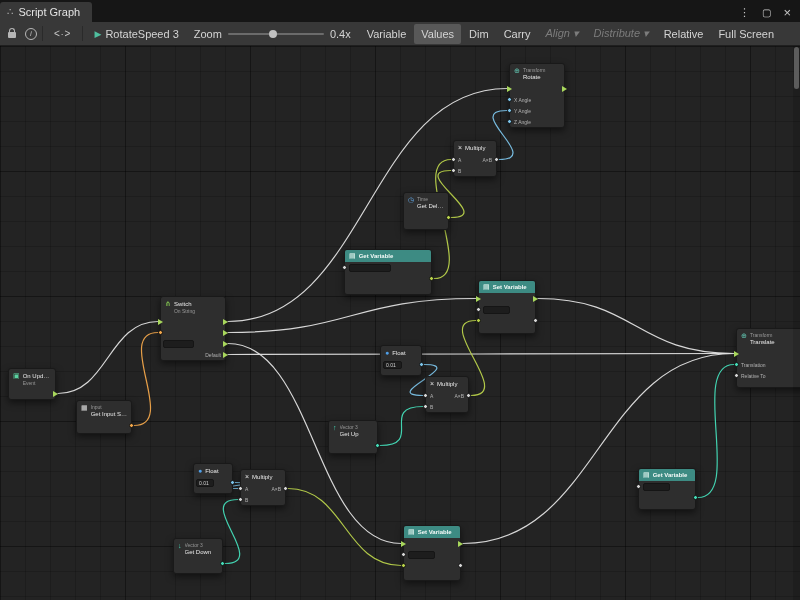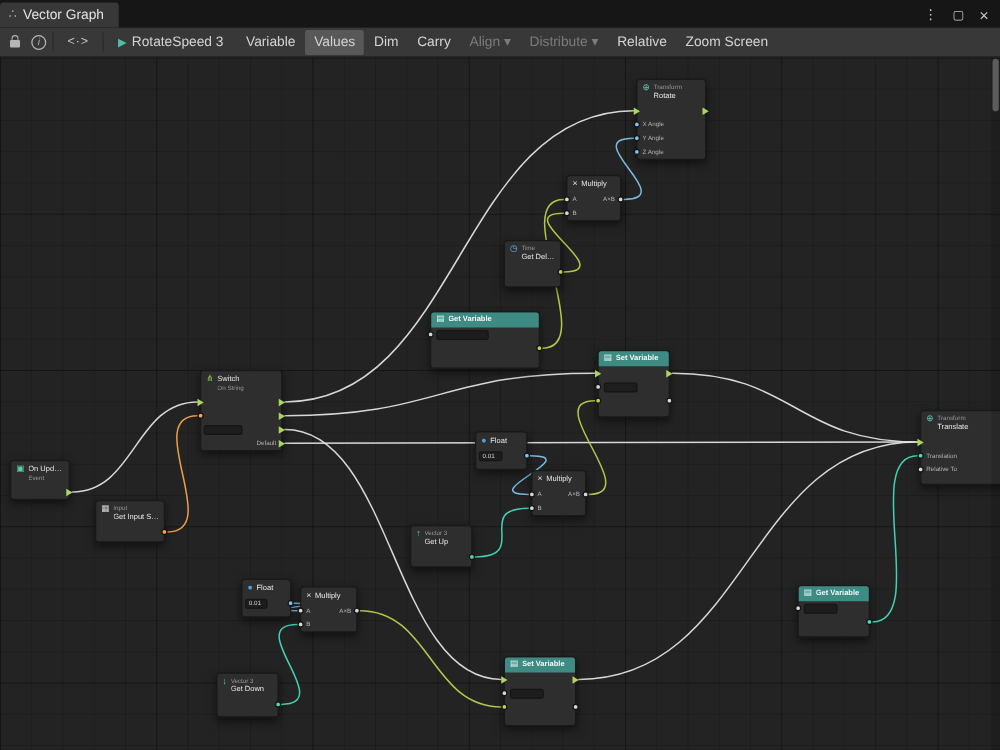--- a/index.html
+++ b/index.html
@@ -27,21 +27,21 @@
   .info { width:12px; height:12px; border:1px solid #b6b6b6; border-radius:50%; font-size:8px;
           line-height:10px; text-align:center; color:#b6b6b6; flex:none; font-style:italic; }
   .code-ic { font-size:10px; color:#c9c9c9; padding:0 6px; letter-spacing:1px; }
   .ref { display:flex; align-items:center; gap:4px; padding:0 6px; }
   .ref-icon { color:#4fbf9f; font-size:9px; }
   .zoom-wrap { display:flex; align-items:center; gap:6px; padding:0 4px; }
   .slider { position:relative; width:96px; height:2px; background:#6b6b6b; border-radius:1px; }
   .slider-thumb { position:absolute; top:-3px; width:8px; height:8px; border-radius:50%; background:#c2c2c2; }
   .tb-btn { padding:4px 7px; border-radius:2px; cursor:default; }
   .tb-btn.active { background:#585858;text-align:right; }
-  .tb-btn.disabled { color:#7c7c7c; }
+  .tb-btn.disabled { color:#7c7c7c;font-style:italic; }
   .tb-buttons { display:flex; align-items:center; gap:1px; }
 
   
   .canvas { position:absolute; top:46px; left:0; width:800px; height:554px; overflow:hidden;
             background-color:#232323;
             background-image:
               linear-gradient(rgba(0,0,0,0.28) 1px, transparent 1px),
               linear-gradient(90deg, rgba(0,0,0,0.28) 1px, transparent 1px),
               linear-gradient(rgba(0,0,0,0.16) 1px, transparent 1px),
               linear-gradient(90deg, rgba(0,0,0,0.16) 1px, transparent 1px);
@@ -77,48 +77,55 @@
   .vthumb { position:absolute; top:1px; right:1px; width:5px; height:42px; background:#5c5c5c; border-radius:3px; }
 </style>
 </head>
 <body>
 
 <div class="window">
 
   <div class="titlebar">
     <div class="tab">
       <span class="tab-icon">∴</span>
-      <span>Vector Graph</span>
+      <span>Script Graph</span>
     </div>
     <div class="win-controls">
       <span>⋮</span>
       <span style="font-size:10px;">▢</span>
       <span style="font-size:13px;">×</span>
     </div>
   </div>
 
   <div class="toolbar">
     <span class="lock"></span>
     <span class="info">i</span>
     <span class="tb-sep"></span>
     <span class="code-ic">&lt;∙&gt;</span>
     <span class="tb-sep"></span>
     <span class="ref">
       <span class="ref-icon">▶</span>
       <span>RotateSpeed 3</span>
     </span>
+    <span class="zoom-wrap">
+      <span>Zoom</span>
+      <span class="slider">
+        <span class="slider-thumb" id="zoom-thumb" style="left: 43%;"></span>
+      </span>
+      <span>0.4x</span>
+    </span>
     <span class="tb-buttons">
         <span class="tb-btn">Variable</span>
         <span class="tb-btn active">Values</span>
         <span class="tb-btn">Dim</span>
         <span class="tb-btn">Carry</span>
         <span class="tb-btn disabled">Align ▾</span>
         <span class="tb-btn disabled">Distribute ▾</span>
         <span class="tb-btn">Relative</span>
-        <span class="tb-btn">Zoom Screen</span>
+        <span class="tb-btn">Full Screen</span>
       </span>
   </div>
 
   <div class="canvas">
     <svg class="wires" width="800" height="554">
         <path d="M 228 275.5 C 367.5 275.5, 367.5 42.5, 507 42.5" stroke="#e2e2e2" fill="none" stroke-width="1.2" stroke-linecap="round" opacity="0.95"></path>
         <path d="M 58 347.5 C 108 347.5, 108 275.5, 158 275.5" stroke="#e2e2e2" fill="none" stroke-width="1.2" stroke-linecap="round" opacity="0.95"></path>
         <path d="M 134 379.5 C 179 379.5, 113 286.5, 158 286.5" stroke="#f2a74b" fill="none" stroke-width="1.2" stroke-linecap="round" opacity="0.95"></path>
         <path d="M 228 286.5 C 352 286.5, 352 252.5, 476 252.5" stroke="#e2e2e2" fill="none" stroke-width="1.2" stroke-linecap="round" opacity="0.95"></path>
         <path d="M 228 297.5 C 314.5 297.5, 314.5 497.5, 401 497.5" stroke="#e2e2e2" fill="none" stroke-width="1.2" stroke-linecap="round" opacity="0.95"></path>

